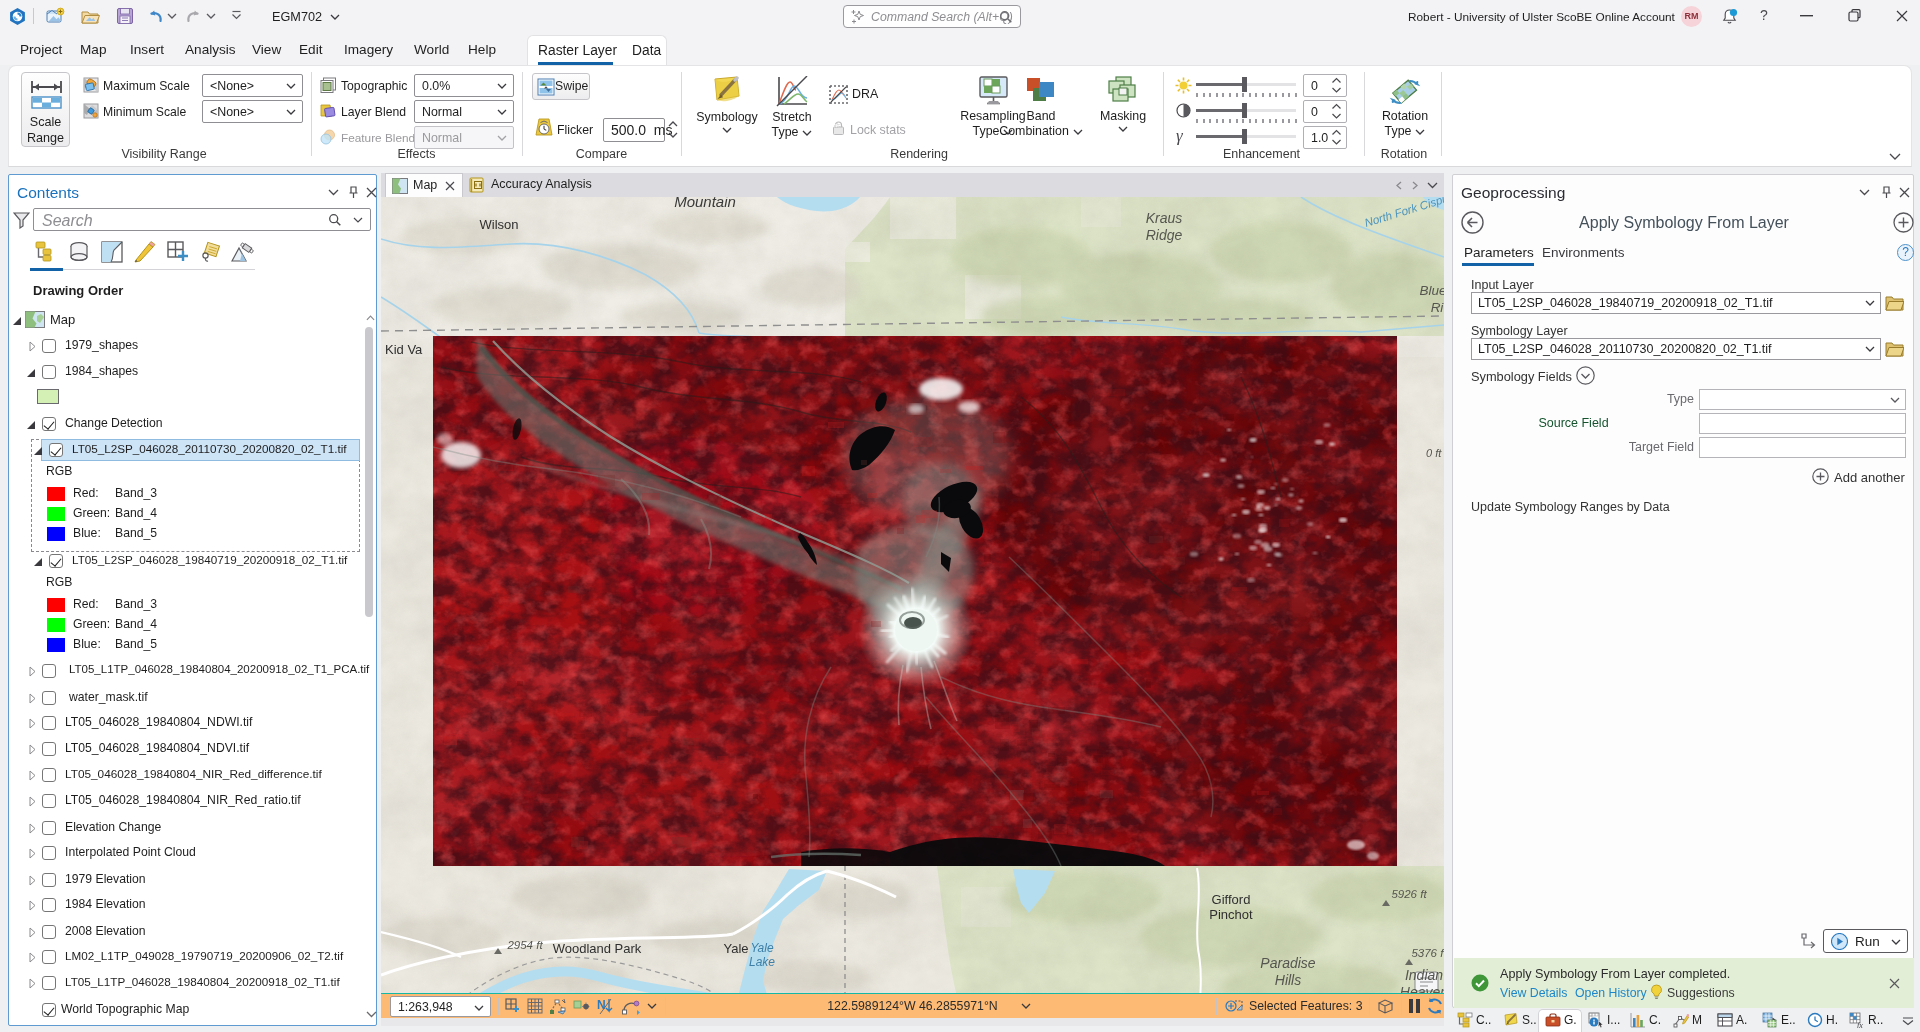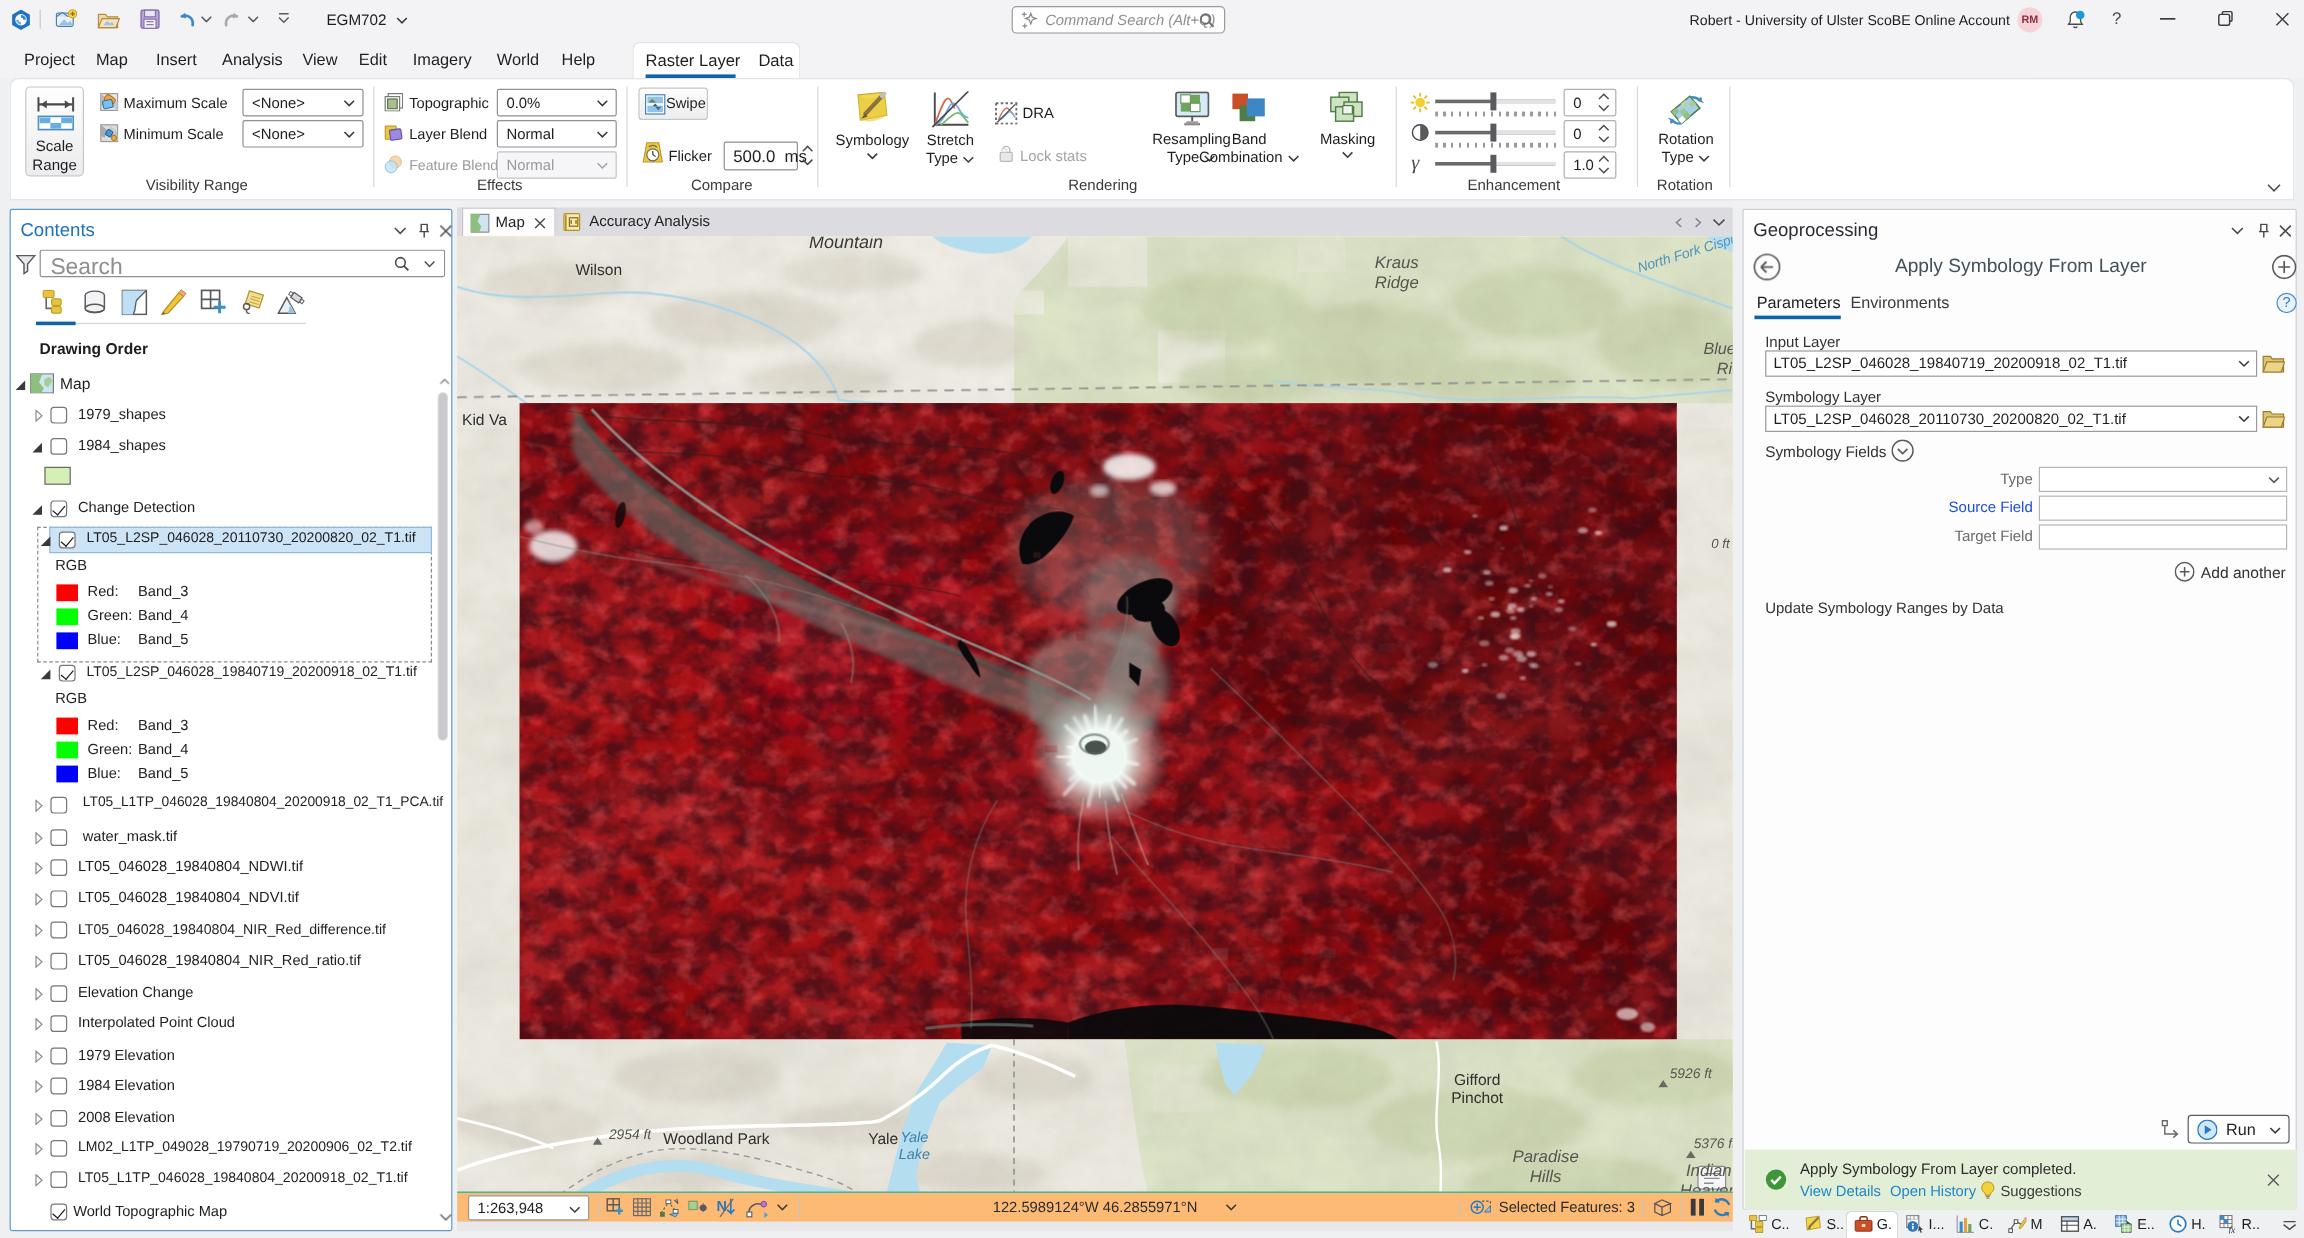--- a/index.html
+++ b/index.html
@@ -18,21 +18,21 @@
 .combo{position:absolute;background:#fff;border:1px solid #8f8f93;border-radius:2px;font-size:12.4px;color:#1e1e1e}
 .combo .ct{position:absolute;left:7px;top:50%;transform:translateY(-50%);white-space:nowrap}
 .combo .chev{position:absolute;right:6px;top:50%;transform:translateY(-50%)}
 .chevsvg{width:10px;height:6px}
 .rbtn-lg{position:absolute;display:flex;flex-direction:column;align-items:center;font-size:12.4px;color:#1e1e1e;text-align:center;line-height:15px}
 
 #contents{position:absolute;left:8px;top:174px;width:369px;height:852px;background:#fff;border:1px solid #5f9bd1;border-radius:2px}
 #geopanel{position:absolute;left:1452px;top:174px;width:462px;height:834px;background:#fdfdfe;border:1px solid #cfcfd4;border-radius:2px}
 #mapview{position:absolute;left:381px;top:173px;width:1063px;height:853px;background:#e8e8ea}
 #maptabs{position:absolute;left:0;top:0;width:1063px;height:24px;background:#dcdce0}
-#mapcanvas{position:absolute;left:0;top:24px;width:1063px;height:804px;overflow:hidden;background:#fef9c3}
+#mapcanvas{position:absolute;left:0;top:24px;width:1063px;height:804px;overflow:hidden;background:#c2410c}
 #mapstatus{position:absolute;left:0;top:820px;width:1063px;height:25px;background:#fdba74;border-top:1px solid #14b8a6}
 .tree{position:absolute;font-size:12px;color:#1e1e1e;white-space:nowrap}
 .cb{position:absolute;width:14px;height:14px;border:1px solid #767676;border-radius:3px;background:#fff}
 .cb.ck:before{content:"";position:absolute;left:2.5px;top:0.5px;width:5px;height:9px;border:solid #1a1a1a;border-width:0 1.8px 1.8px 0;transform:rotate(40deg)}
 .field-label{position:absolute;font-size:12.5px;color:#323232;white-space:nowrap}
 .gp-combo{position:absolute;background:#fff;border:1px solid #9a9a9e;font-size:12.5px;color:#1e1e1e}
 .gp-combo .ct{position:absolute;left:6px;top:50%;transform:translateY(-50%);white-space:nowrap}
 .gp-combo .chev{position:absolute;right:5px;top:50%;transform:translateY(-50%)}
 </style>
 </head>
@@ -940,21 +940,21 @@
   <svg class="abs" style="left:339px;top:11px" width="11" height="13" viewBox="0 0 11 13">
       <path d="M3 1 h5 v6 h1.5 H1.5 H3 Z M5.5 7 v5" fill="none" stroke="#4a4a4e" stroke-width="1.2"></path>
     </svg>
   <svg class="abs" style="left:357px;top:12px" width="11" height="11" viewBox="0 0 11 11">
       <path d="M1 1 L10 10 M10 1 L1 10" stroke="#4a4a4e" stroke-width="1.3"></path>
     </svg>
   <svg class="abs" style="left:4px;top:36px" width="17" height="18" viewBox="0 0 17 18">
       <path d="M1 2 h15 l-6 7 v6 l-3 2 v-8 Z" fill="#e9e9eb" stroke="#5a5a5e" stroke-width="1.2"></path>
     </svg>
   <div class="abs" style="left:24px;top:33px;width:338px;height:23px;background:#fff;border:1px solid #8f8f93;border-radius:2px">
-    <div class="abs" style="left:8px;top:3px;color:#8e8e92;font-size:19px">Search</div>
+    <div class="abs" style="left:8px;top:3px;font-style:italic;color:#8e8e92;font-size:16px">Search</div>
     <svg class="abs" style="right:28px;top:4px" width="14" height="14" viewBox="0 0 14 14">
         <circle cx="5.7" cy="5.7" r="4" fill="none" stroke="#4a4a4e" stroke-width="1.3"></circle>
         <path d="M8.7 8.7 L12.3 12.3" stroke="#4a4a4e" stroke-width="1.5"></path>
       </svg>
     <svg class="abs" style="right:7px;top:8px" width="10" height="6" viewBox="0 0 10 6">
         <path d="M1 1 l4 4 4-4" fill="none" stroke="#4a4a4e" stroke-width="1.2"></path>
       </svg>
   </div>
 
   <svg class="abs" style="left:26px;top:66px" width="23" height="22" viewBox="0 0 23 22">
@@ -1193,21 +1193,21 @@
   <svg class="abs" style="left:123px;top:191px" width="19" height="19" viewBox="0 0 19 19">
       <circle cx="9.5" cy="9.5" r="8.7" fill="none" stroke="#5a5a5e" stroke-width="1.2"></circle>
       <path d="M5.5 8 l4 4 4-4" fill="none" stroke="#5a5a5e" stroke-width="1.4"></path>
     </svg>
   <div class="field-label" style="left:0;top:217px;width:241px;text-align:right;color:#6a6a6e">Type</div>
   <div class="gp-combo" style="left:246px;top:214px;width:207px;height:21px;border-color:#b5b5b9">
       <svg class="chev chevsvg" viewBox="0 0 10 6">
         <path d="M1 1 l4 4 4-4" fill="none" stroke="#5a5a5e" stroke-width="1.3"></path>
       </svg>
     </div>
-  <div class="field-label" style="left:0;top:241px;width:241px;text-align:right;color:#1d4ed8">Source Field</div>
+  <div class="field-label" style="left:0;top:241px;width:241px;text-align:center;color:#14532d">Source Field</div>
   <div class="gp-combo" style="left:246px;top:238px;width:207px;height:21px;border-color:#b5b5b9"></div>
   <div class="field-label" style="left:0;top:265px;width:241px;text-align:right;color:#6a6a6e">Target Field</div>
   <div class="gp-combo" style="left:246px;top:262px;width:207px;height:21px;border-color:#b5b5b9"></div>
 
   <svg class="abs" style="left:359px;top:293px" width="17" height="17" viewBox="0 0 17 17">
       <circle cx="8.5" cy="8.5" r="7.7" fill="none" stroke="#5a5a5e" stroke-width="1.2"></circle>
       <path d="M8.5 4.5 v8 M4.5 8.5 h8" stroke="#5a5a5e" stroke-width="1.3"></path>
     </svg>
   <div class="field-label" style="left:381px;top:295px;font-size:13px">Add another</div>
 

